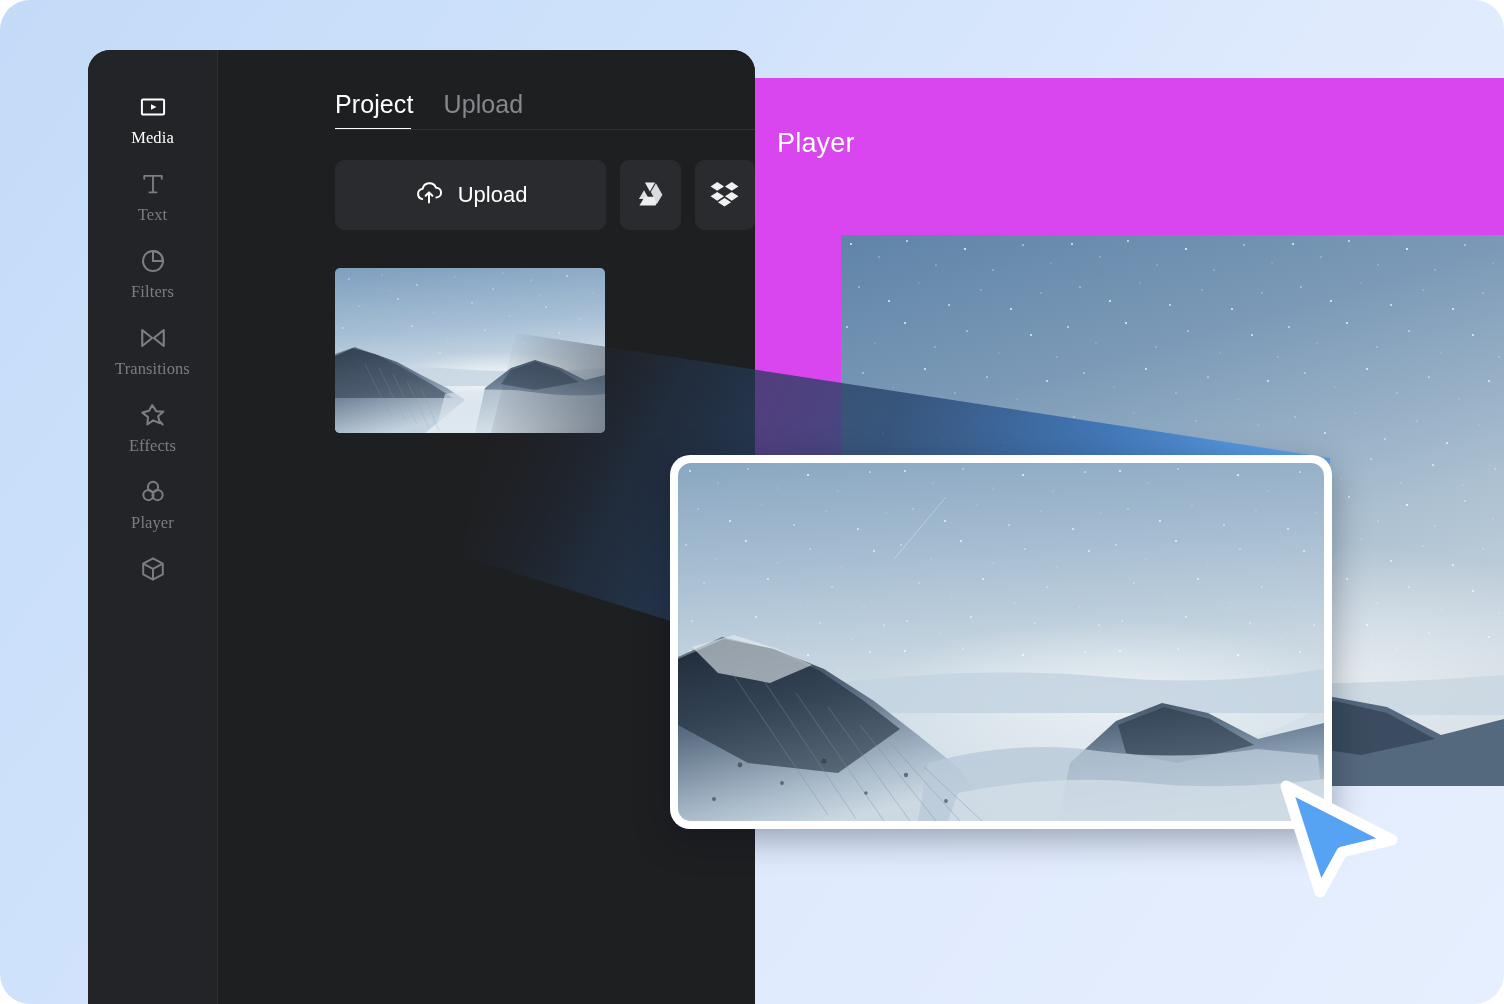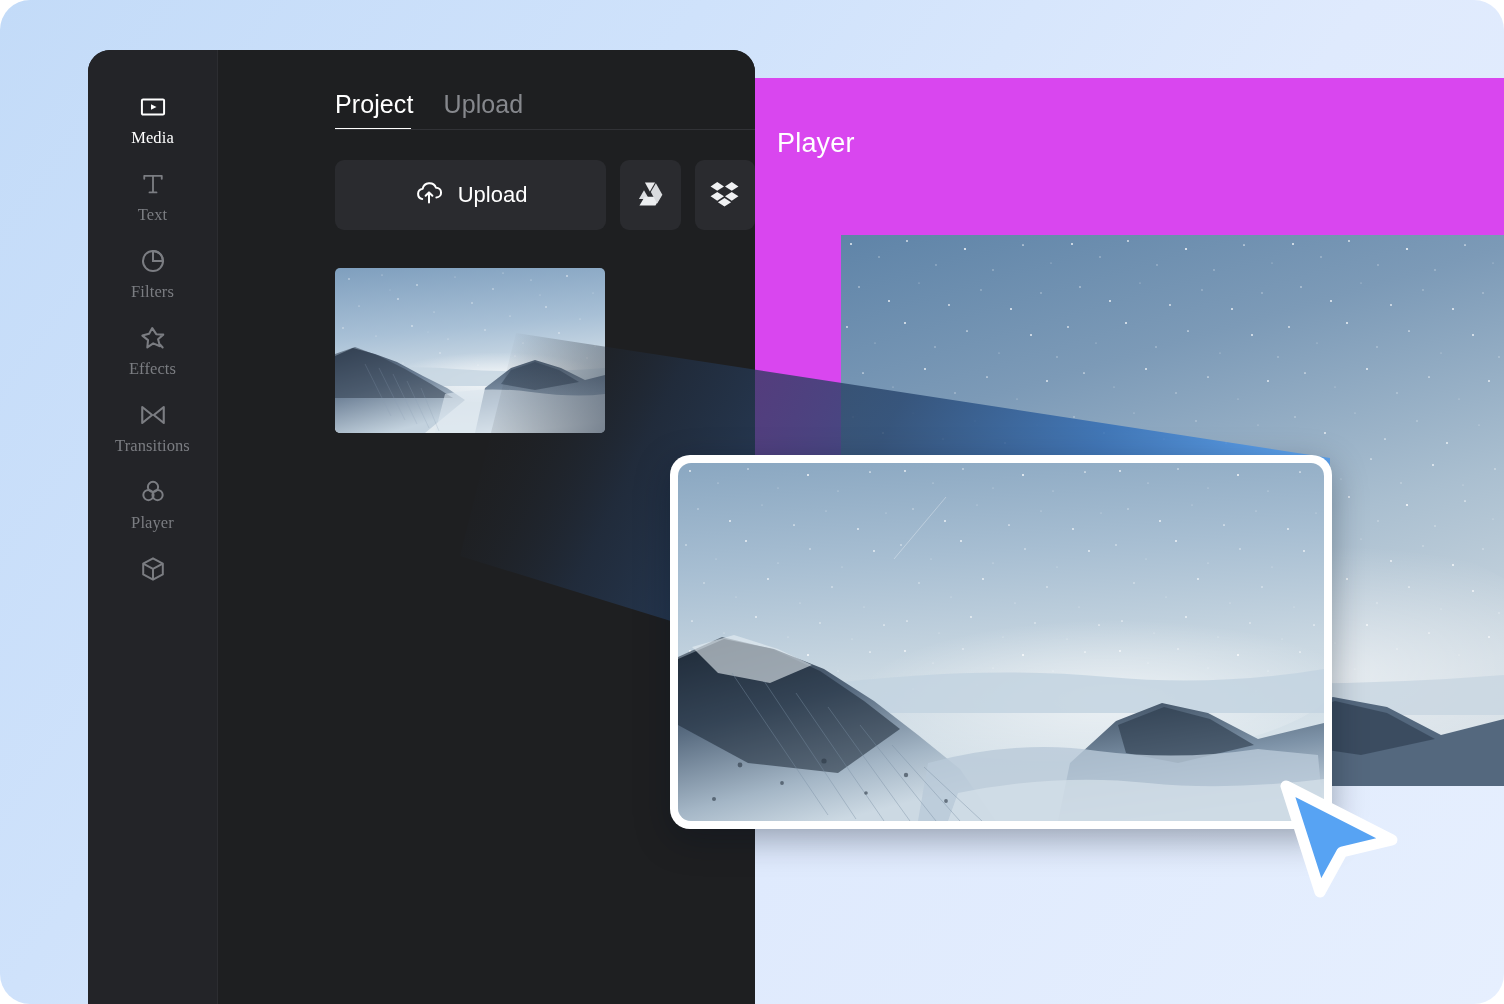--- a/index.html
+++ b/index.html
@@ -223,36 +223,36 @@
           <svg width="28" height="28" viewBox="0 0 24 24" fill="none" stroke="currentColor" stroke-width="1.7">
             <circle cx="12" cy="12" r="8.6"></circle>
             <path d="M12 3.4 A8.6 8.6 0 0 1 20.6 12 L12 12 Z"></path>
           </svg>
         </span>
         <span class="lab">Filters</span>
       </div>
 
       <div class="side-item">
         <span class="ico">
+          <svg width="30" height="30" viewBox="0 0 24 24" fill="none" stroke="currentColor" stroke-width="1.7" stroke-linejoin="round">
+            <path d="M3.4 5.6 L11.3 12 L3.4 18.4 Z"></path>
+            <path d="M20.6 5.6 L12.7 12 L20.6 18.4 Z"></path>
+          </svg>
+        </span>
+        <span class="lab">Transitions</span>
+      </div>
+
+      <div class="side-item">
+        <span class="ico">
           <svg width="29" height="29" viewBox="0 0 24 24" fill="none" stroke="currentColor" stroke-width="1.7" stroke-linejoin="round">
             <path d="M11.8 3.4 L15.1 8.4 L20.9 8.8 L16.6 12.6 L18.2 18.4 L12.6 16 L7.7 19.3 L8.3 13.3 L3.6 9.6 L9.2 8.1 Z"></path>
             <path d="M18.4 17.2 L20.4 19.4" stroke-linecap="round"></path>
           </svg>
         </span>
         <span class="lab">Effects</span>
-      </div>
-
-      <div class="side-item">
-        <span class="ico">
-          <svg width="30" height="30" viewBox="0 0 24 24" fill="none" stroke="currentColor" stroke-width="1.7" stroke-linejoin="round">
-            <path d="M3.4 5.6 L11.3 12 L3.4 18.4 Z"></path>
-            <path d="M20.6 5.6 L12.7 12 L20.6 18.4 Z"></path>
-          </svg>
-        </span>
-        <span class="lab">Transitions</span>
       </div>
 
       <div class="side-item">
         <span class="ico">
           <svg width="28" height="28" viewBox="0 0 24 24" fill="none" stroke="currentColor" stroke-width="1.7">
             <circle cx="12" cy="7.7" r="4.4"></circle>
             <circle cx="8.1" cy="14.6" r="4.4"></circle>
             <circle cx="15.9" cy="14.6" r="4.4"></circle>
           </svg>
         </span>

